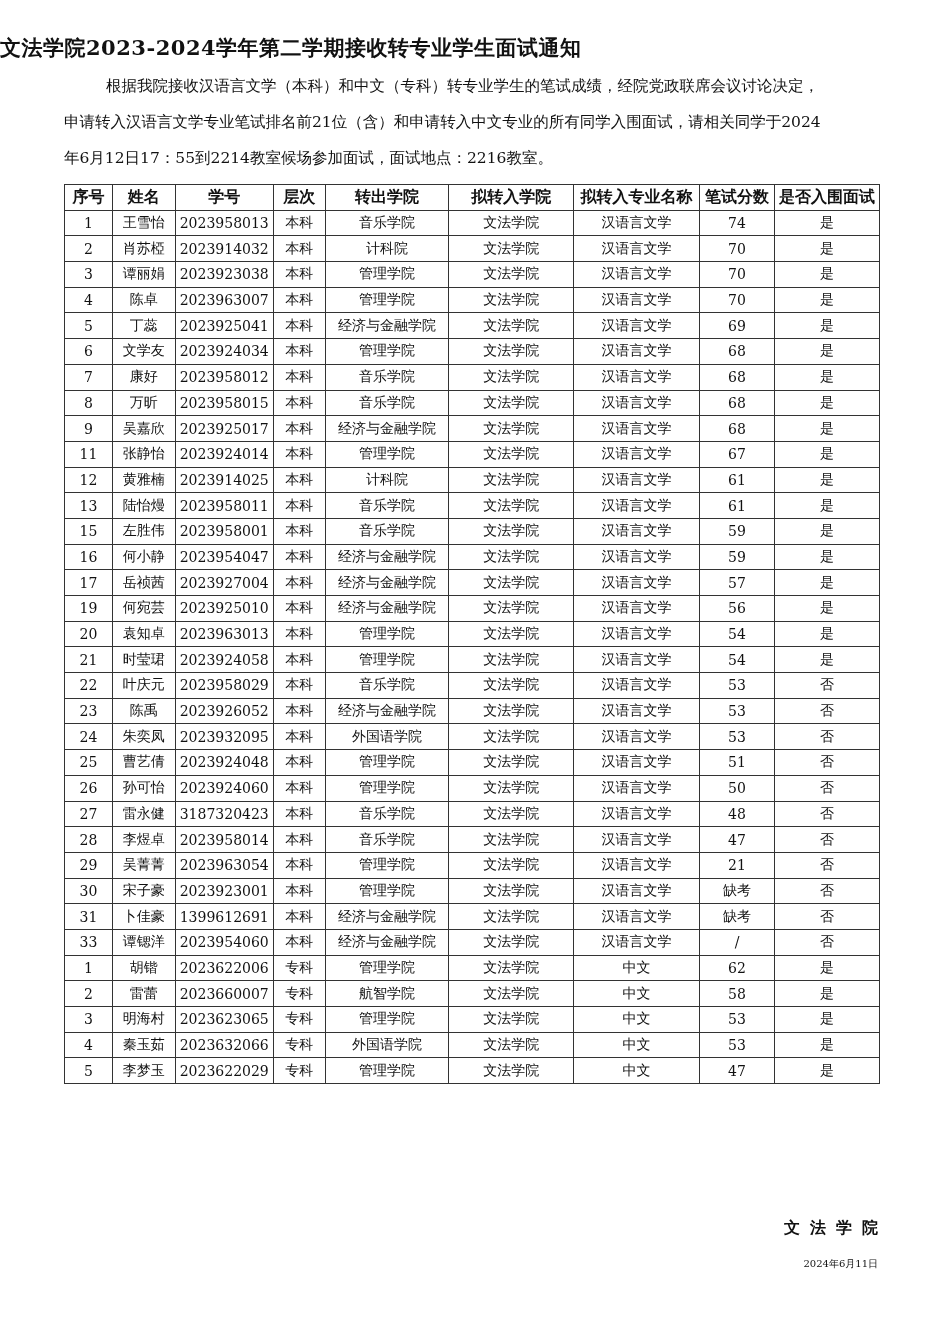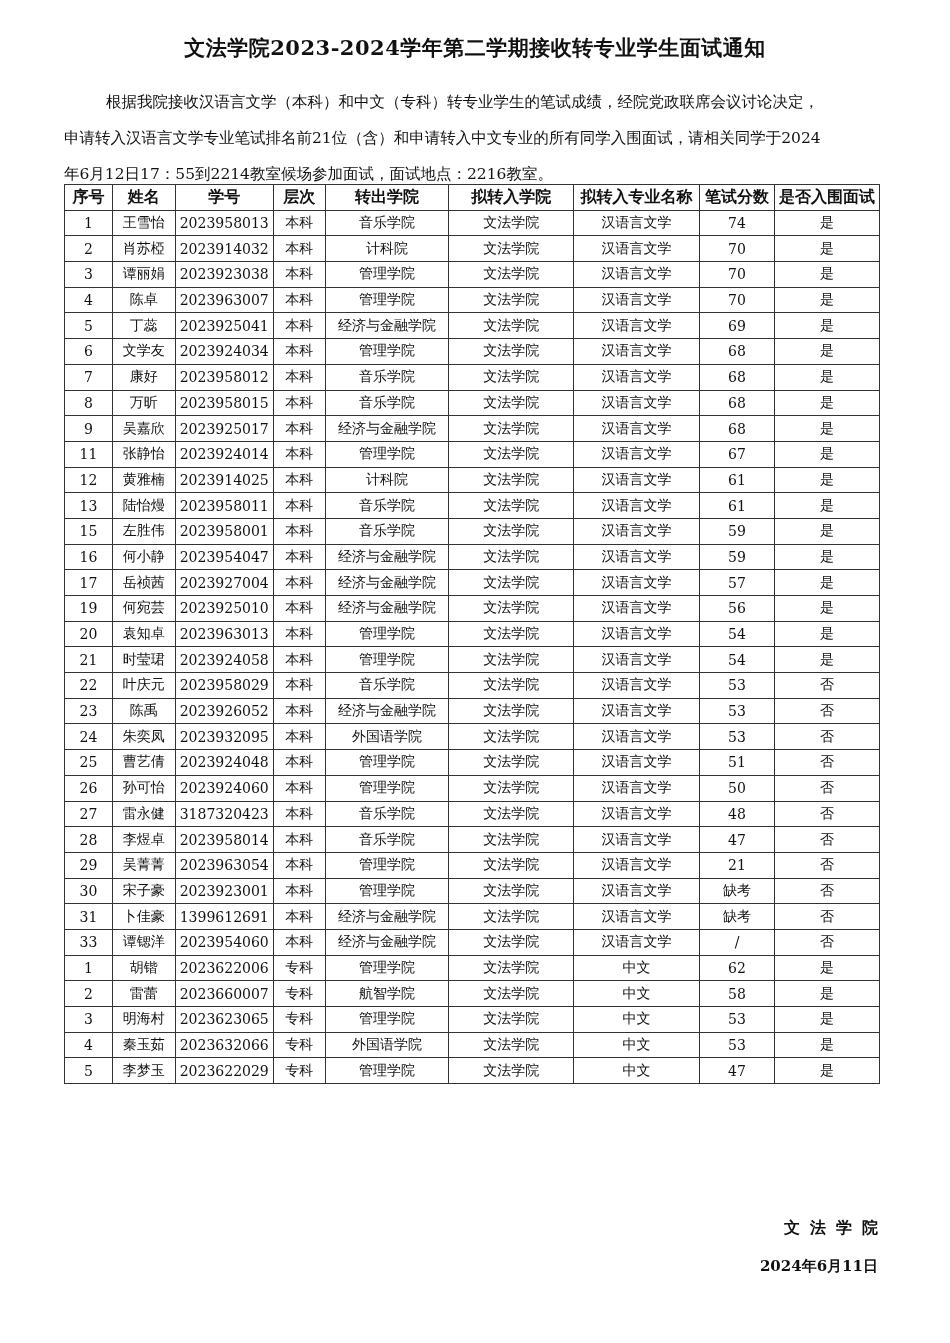--- a/index.html
+++ b/index.html
@@ -1,26 +1,26 @@
 <!DOCTYPE html>
 <html><head>
 <meta charset="utf-8">
 <style>
   html, body { margin: 0; padding: 0; background: #ffffff; }
   body { width: 950px; height: 1343px; position: relative; font-family: "DejaVu Serif", "Liberation Serif", serif; color: #111; overflow: hidden; }
-  .title { position: absolute; top: 34px; left: 0; width: 950px; text-align: center; font-size: 21px; font-weight: bold; letter-spacing: 0.5px; }
-  .para { position: absolute; left: 64px; width: 818px; font-size: 15.5px; line-height: 36px; top: 84px; }
+  .title { position: absolute; top: 34px; left: 0; width: 950px; text-align: left; font-size: 21px; font-weight: bold; letter-spacing: 0.5px; }
+  .para { position: absolute; left: 64px; width: 818px; font-size: 15.5px; line-height: 36px; top: 68px; }
   .para .line { display: block; white-space: nowrap; }
   .para .line.indent { padding-left: 42px; }
   table { position: absolute; top: 184px; left: 64px; width: 816px; border-collapse: collapse; font-size: 14px; }
   th, td { border: 1px solid #333; text-align: center; padding: 0; height: 24.7px; white-space: nowrap; }
   th { font-weight: bold; font-size: 16px; }
   .sign { position: absolute; right: 72px; text-align: right; font-size: 16px; }
   .sign.org { top: 1218px; letter-spacing: 10px; margin-right: -10px; font-weight: bold; }
-  .sign.date { top: 1257px; font-size: 15px; font-weight: bold; }
+  .sign.date { top: 1257px; font-size: 10px; }
 </style>
 </head>
 <body>
 
 <div class="title">文法学院2023-2024学年第二学期接收转专业学生面试通知</div>
 
 <div class="para">
   <span class="line indent">根据我院接收汉语言文学（本科）和中文（专科）转专业学生的笔试成绩，经院党政联席会议讨论决定，</span>
   <span class="line">申请转入汉语言文学专业笔试排名前21位（含）和申请转入中文专业的所有同学入围面试，请相关同学于2024</span>
   <span class="line">年6月12日17：55到2214教室候场参加面试，面试地点：2216教室。</span>

